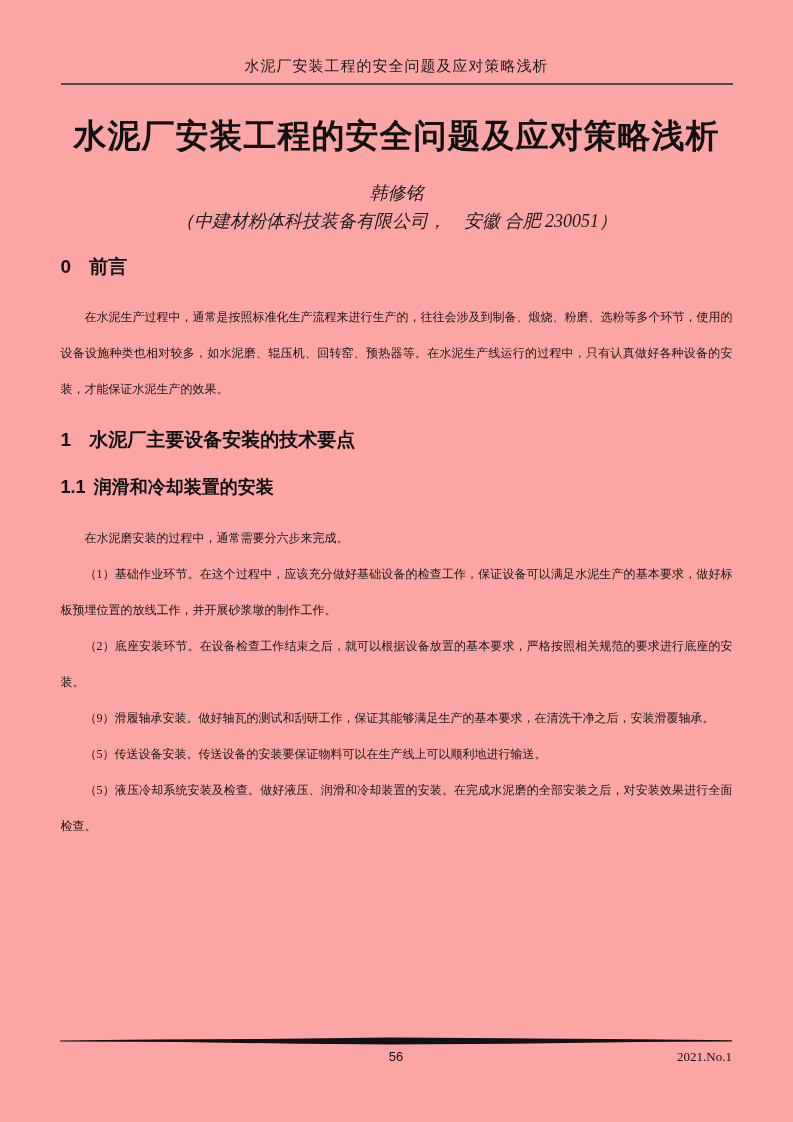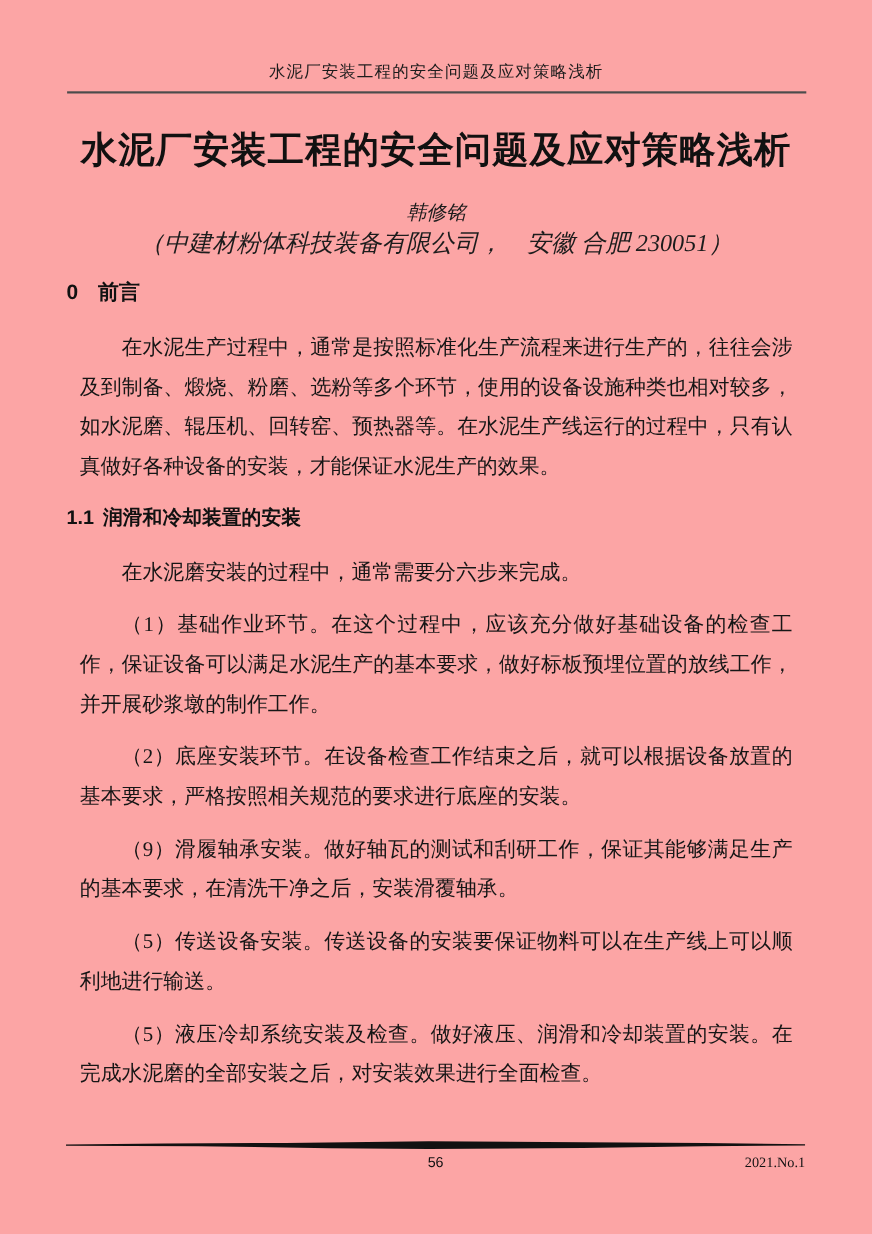--- a/index.html
+++ b/index.html
@@ -52,21 +52,21 @@
   .author-name {
     margin-top: 14px;
     font-size: 18px;
     line-height: 24px;
     text-align: center;
     font-style: italic;
     color: #1c1c1c;
   }
   .author-affiliation {
     margin-top: 3px;
-    font-size: 22px;
+    font-size: 18px;
     line-height: 26px;
     text-align: center;
     font-style: italic;
     color: #1c1c1c;
   }
   
   .h-major {
     margin-top: 17px;
     font-family: "Liberation Sans", sans-serif;
     font-weight: bold;
@@ -79,22 +79,22 @@
     margin-top: 6px;
     font-family: "Liberation Sans", sans-serif;
     font-weight: bold;
     font-size: 18px;
     line-height: 30px;
     color: #111;
   }
   .h-sub .sec-num { margin-right: 0.45em; }
   
   .para {
-    margin: 12px;
-    font-size: 19px;
+    margin: 0;
+    font-size: 12px;
     line-height: 36px;
     text-align: justify;
     text-indent: 2em;
     color: #161616;
   }
   
   .page-footer {
     position: absolute;
     left: 60px;
     right: 61px;
@@ -144,20 +144,23 @@
     <div class="author-name">韩修铭</div>
 
     <div class="author-affiliation">（中建材粉体科技装备有限公司，　安徽 合肥 230051）</div>
 
     <h2 class="h-major">
       <span class="sec-num">0</span><span>前言</span>
     </h2>
 
     <p class="para">在水泥生产过程中，通常是按照标准化生产流程来进行生产的，往往会涉及到制备、煅烧、粉磨、选粉等多个环节，使用的设备设施种类也相对较多，如水泥磨、辊压机、回转窑、预热器等。在水泥生产线运行的过程中，只有认真做好各种设备的安装，才能保证水泥生产的效果。</p>
 
+    <h2 class="h-major">
+      <span class="sec-num">1</span><span>水泥厂主要设备安装的技术要点</span>
+    </h2>
 
     <h3 class="h-sub">
       <span class="sec-num">1.1</span><span>润滑和冷却装置的安装</span>
     </h3>
 
     <p class="para">在水泥磨安装的过程中，通常需要分六步来完成。</p>
 
     <p class="para">（1）基础作业环节。在这个过程中，应该充分做好基础设备的检查工作，保证设备可以满足水泥生产的基本要求，做好标板预埋位置的放线工作，并开展砂浆墩的制作工作。</p>
     <p class="para">（2）底座安装环节。在设备检查工作结束之后，就可以根据设备放置的基本要求，严格按照相关规范的要求进行底座的安装。</p>
     <p class="para">（9）滑履轴承安装。做好轴瓦的测试和刮研工作，保证其能够满足生产的基本要求，在清洗干净之后，安装滑覆轴承。</p>

